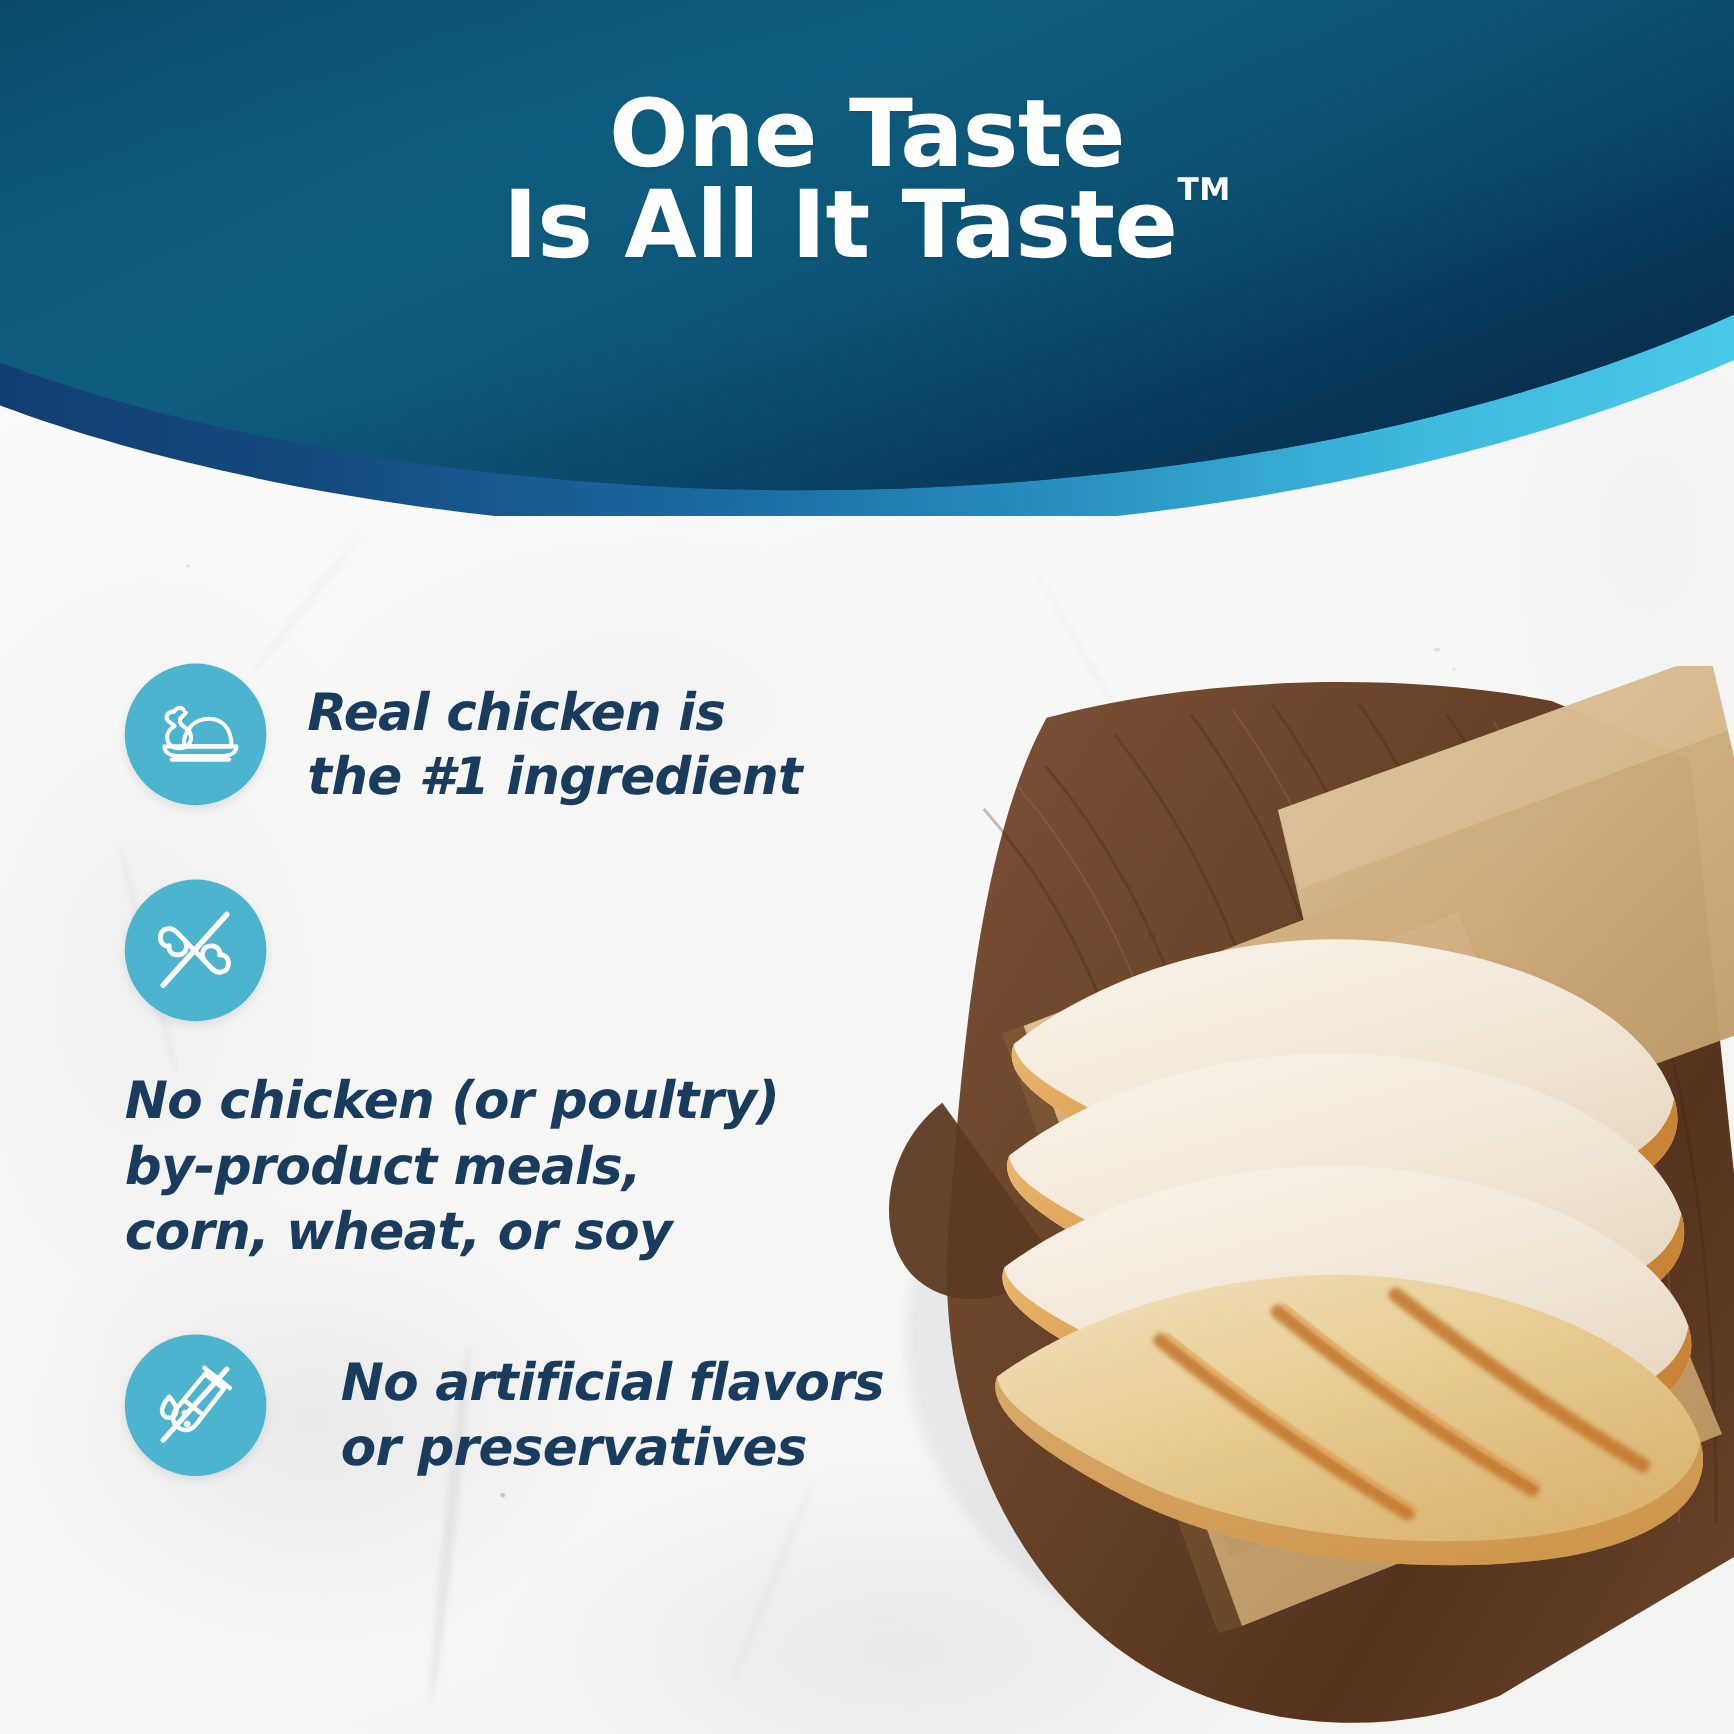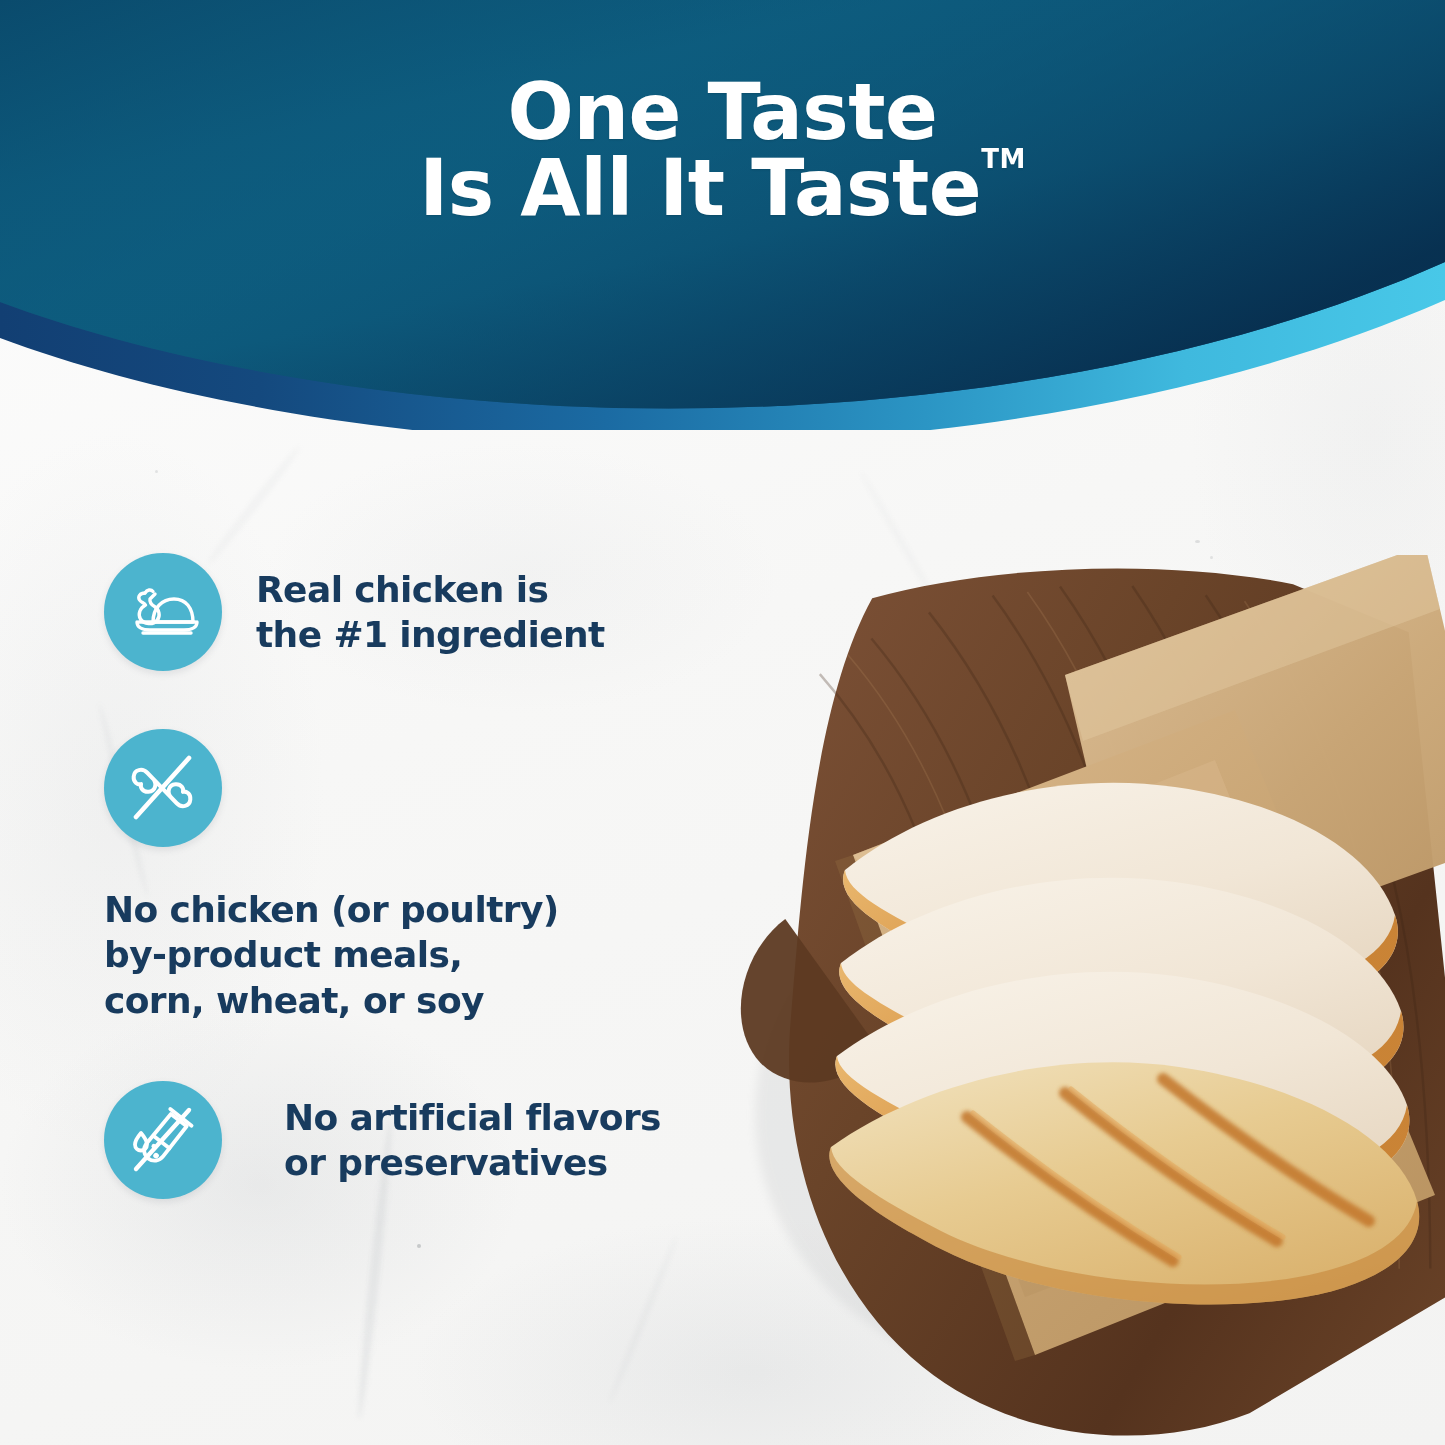--- a/index.html
+++ b/index.html
@@ -103,26 +103,27 @@
     display: flex;
     align-items: center;
     justify-content: center;
     box-shadow: 0 3px 7px rgba(90,100,110,0.14);
   }
   .bullet-icon svg { display:block; }
 
   .bullet-text {
     color: #183b5e;
     font-family: "DejaVu Sans", sans-serif;
-    font-size: 36px;
+    font-size: 43px;
     font-weight: bold;
     line-height: 1.26;
     letter-spacing: -0.6px;
     padding-top: 6px;
     white-space: pre-line;
+    font-style: italic;
   }
   .b1 .bullet-text { padding-top: 14px; }
   .b3 .bullet-text { padding-top: 14px; margin-left: 28px; }
 
   
   .photo {
     position: absolute;
     left: 735px;
     top: 555px;
     width: 710px;

